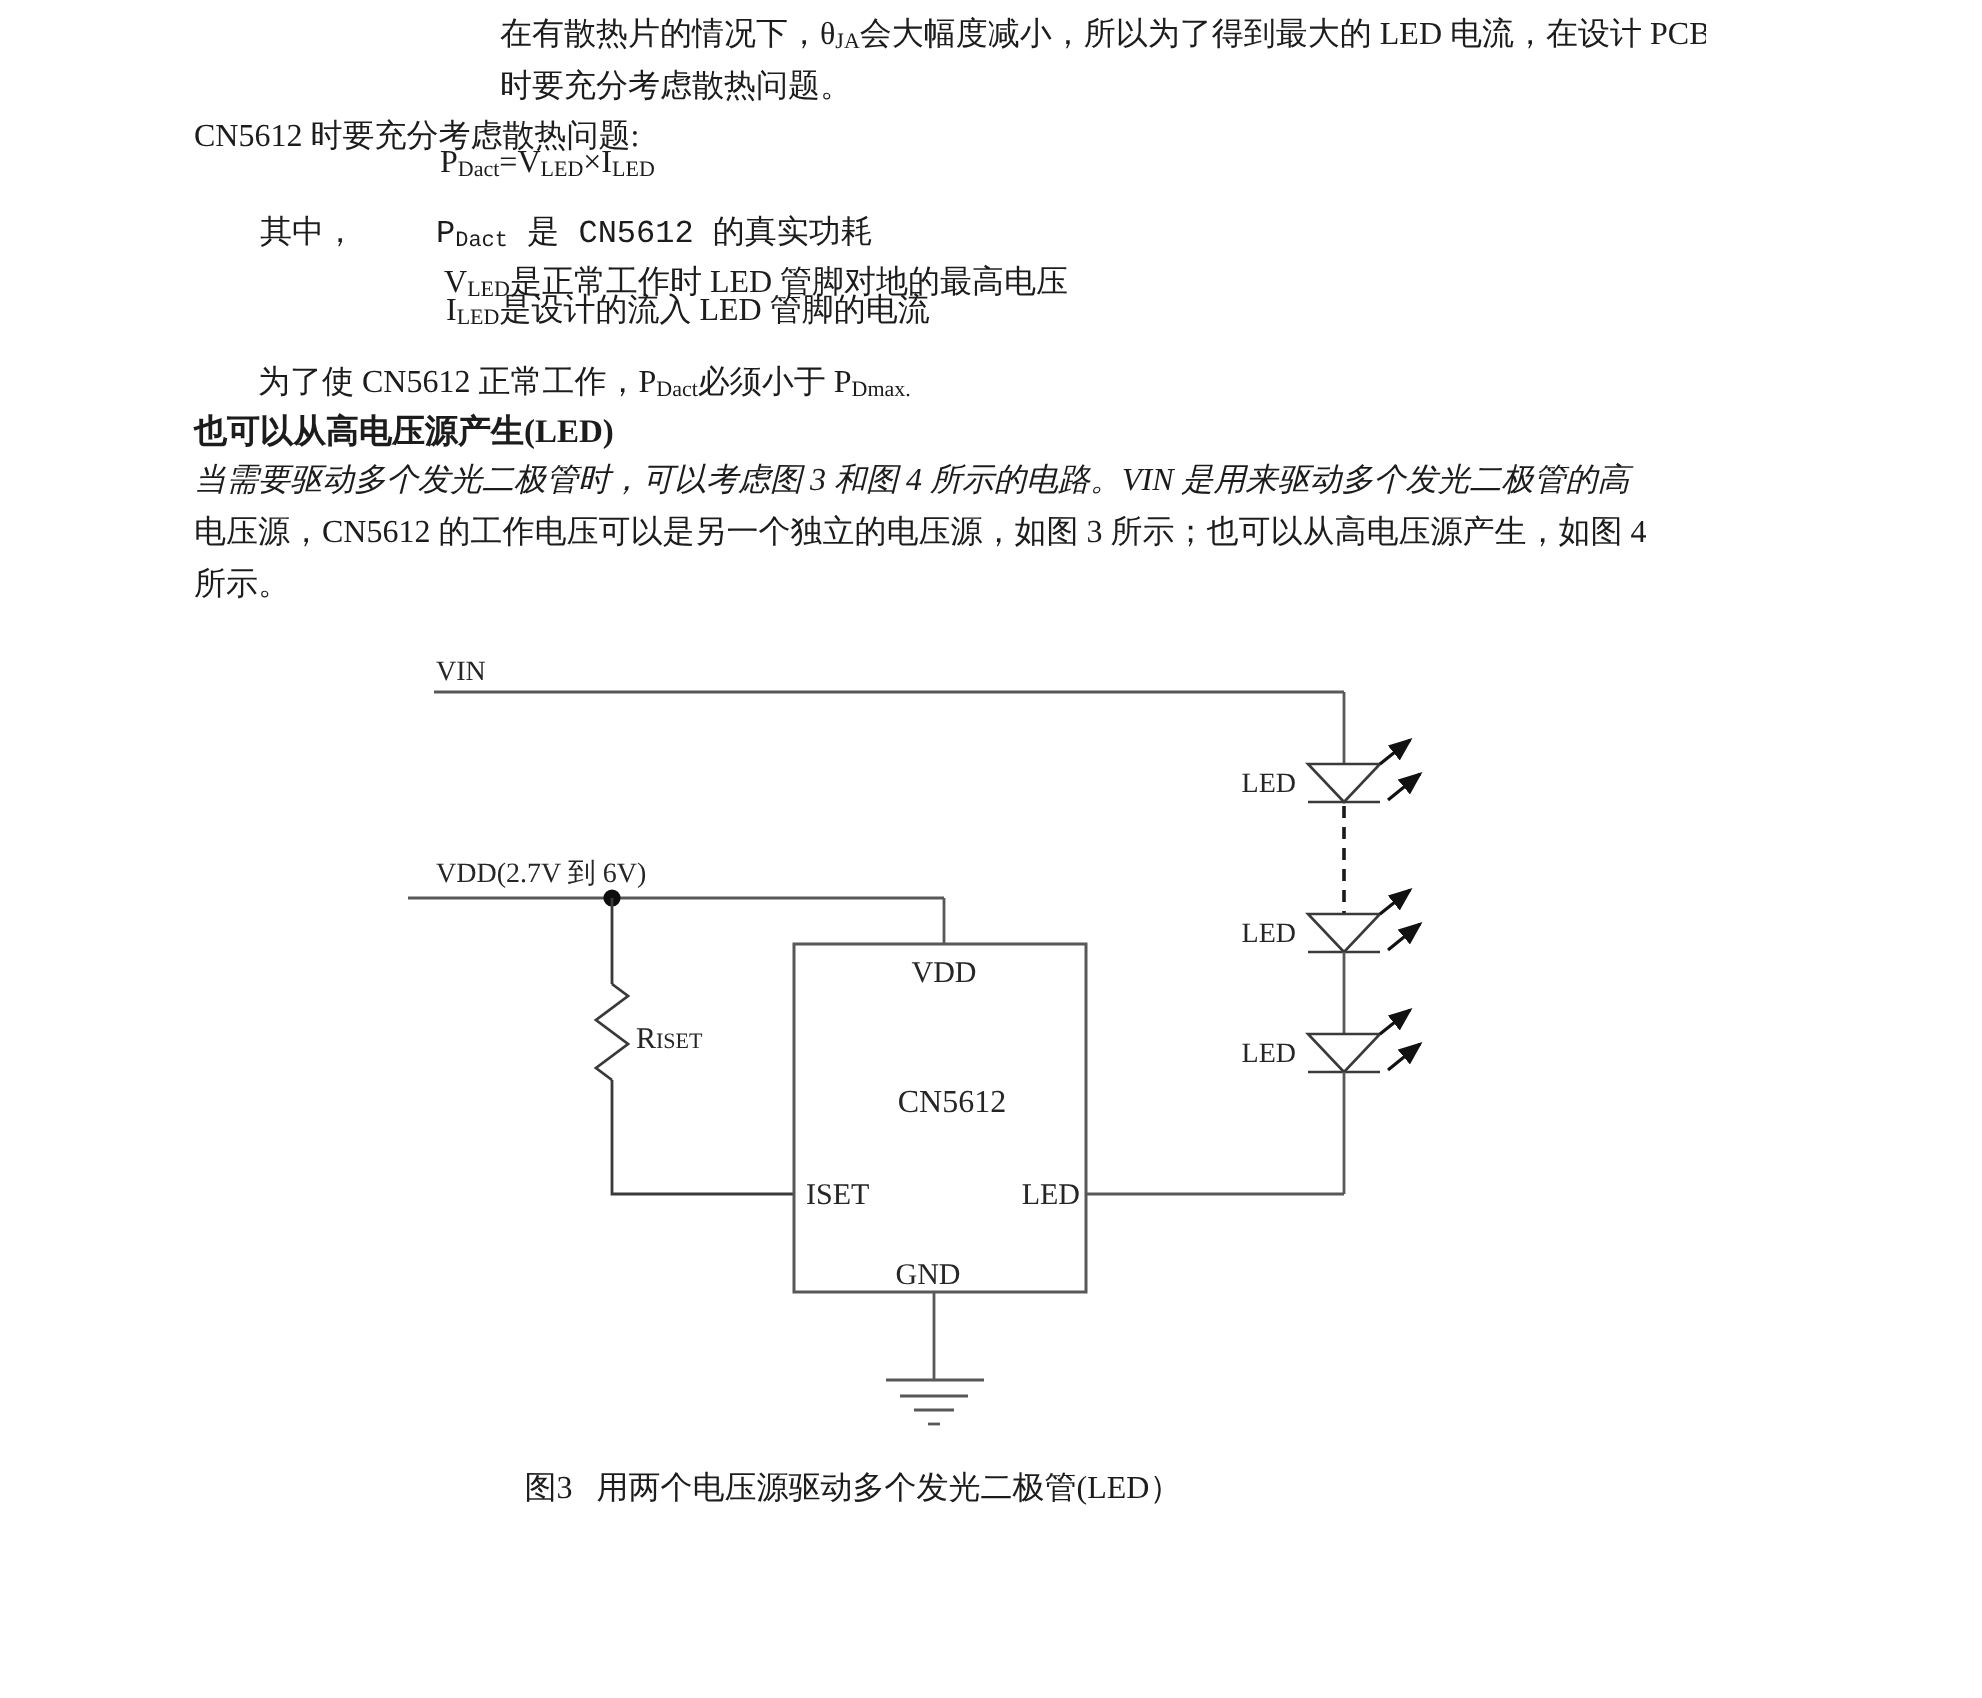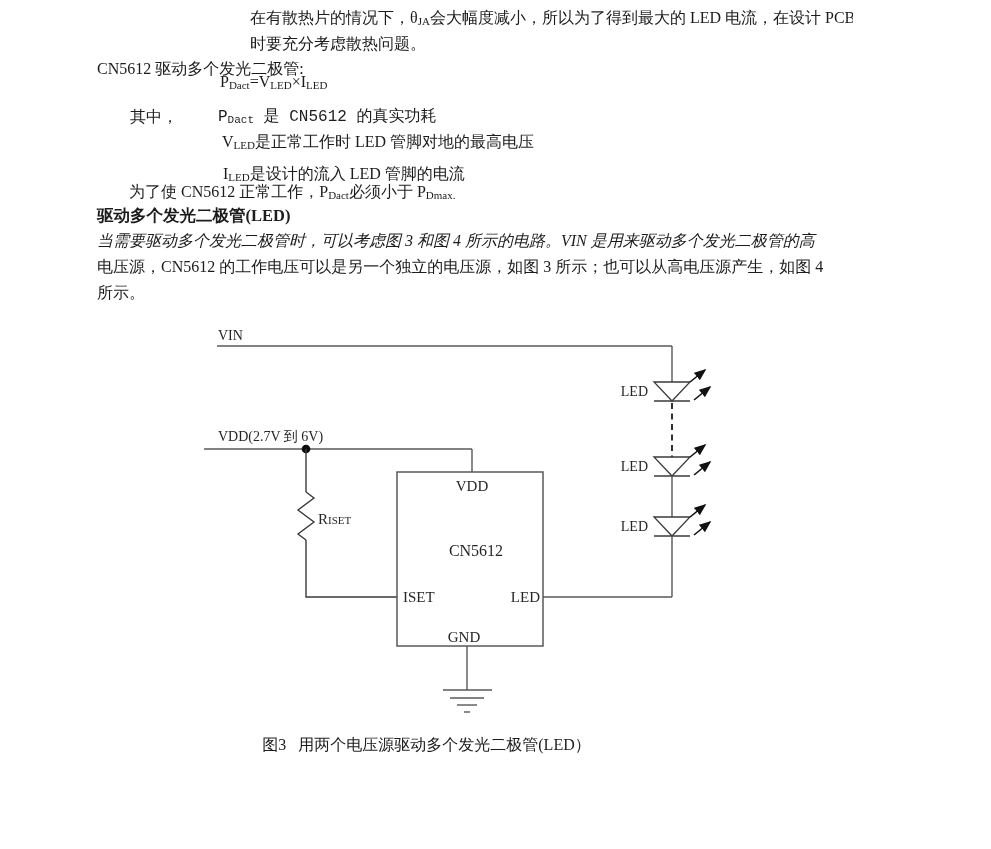--- a/index.html
+++ b/index.html
@@ -19,28 +19,28 @@
   }
 </style>
 </head>
 <body>
 
 <div class="page">
 
   <div id="doc">
       <div class="line" style="left: 250px; top: 8px;"><span>在有散热片的情况下，θ</span><span class="sub">JA</span><span>会大幅度减小，所以为了得到最大的 LED 电流，在设计 PCB</span></div>
       <div class="line" style="left: 250px; top: 34px;"><span>时要充分考虑散热问题。</span></div>
-      <div class="line" style="left: 97px; top: 59px;"><span>CN5612 驱动多个发光二极管:</span></div>
+      <div class="line" style="left: 97px; top: 59px;"><span>CN5612 时要充分考虑散热问题:</span></div>
       <div class="line" style="left: 220px; top: 72px; text-align: center;"><span>P</span><span class="sub">Dact</span><span>=V</span><span class="sub">LED</span><span>×I</span><span class="sub">LED</span></div>
       <div class="line" style="left: 130px; top: 107px; text-align: center;"><span>其中，</span></div>
       <div class="line" style="left: 218px; top: 107px; font-family: Liberation Mono, monospace;"><span>P</span><span class="sub">Dact</span><span> 是 CN5612 的真实功耗</span></div>
       <div class="line" style="left: 222px; top: 132px;"><span>V</span><span class="sub">LED</span><span>是正常工作时 LED 管脚对地的最高电压</span></div>
-      <div class="line" style="left: 223px; top: 164px;"><span>I</span><span class="sub">LED</span><span>是设计的流入 LED 管脚的电流</span></div>
+      <div class="line" style="left: 223px; top: 146px;"><span>I</span><span class="sub">LED</span><span>是设计的流入 LED 管脚的电流</span></div>
       <div class="line" style="left: 97px; top: 182px; margin-left: 32px;"><span>为了使 CN5612 正常工作，P</span><span class="sub">Dact</span><span>必须小于 P</span><span class="sub">Dmax.</span></div>
-      <div class="line bold" style="left: 97px; top: 206px;"><span>驱动多个发光二极管(LED)</span></div>
+      <div class="line bold" style="left: 97px; top: 206px;"><span>也可以从高电压源产生(LED)</span></div>
       <div class="line" style="left: 97px; top: 231px; font-style: italic;"><span>当需要驱动多个发光二极管时，可以考虑图 3 和图 4 所示的电路。VIN 是用来驱动多个发光二极管的高</span></div>
       <div class="line" style="left: 97px; top: 257px;"><span>电压源，CN5612 的工作电压可以是另一个独立的电压源，如图 3 所示；也可以从高电压源产生，如图 4</span></div>
       <div class="line" style="left: 97px; top: 283px;"><span>所示。</span></div>
       <div class="line caption" style="top: 735px;"><span>图3</span><span>&nbsp;&nbsp;&nbsp;用两个电压源驱动多个发光二极管(LED）</span></div>
     </div>
 
   <svg class="diagram" width="991" height="849" viewBox="0 0 991 849">
     <defs>
       <marker id="ah" markerWidth="9" markerHeight="8" refX="6.5" refY="3" orient="auto">
         <path d="M0,0 L7.5,3 L0,6 z" fill="#111"></path>

